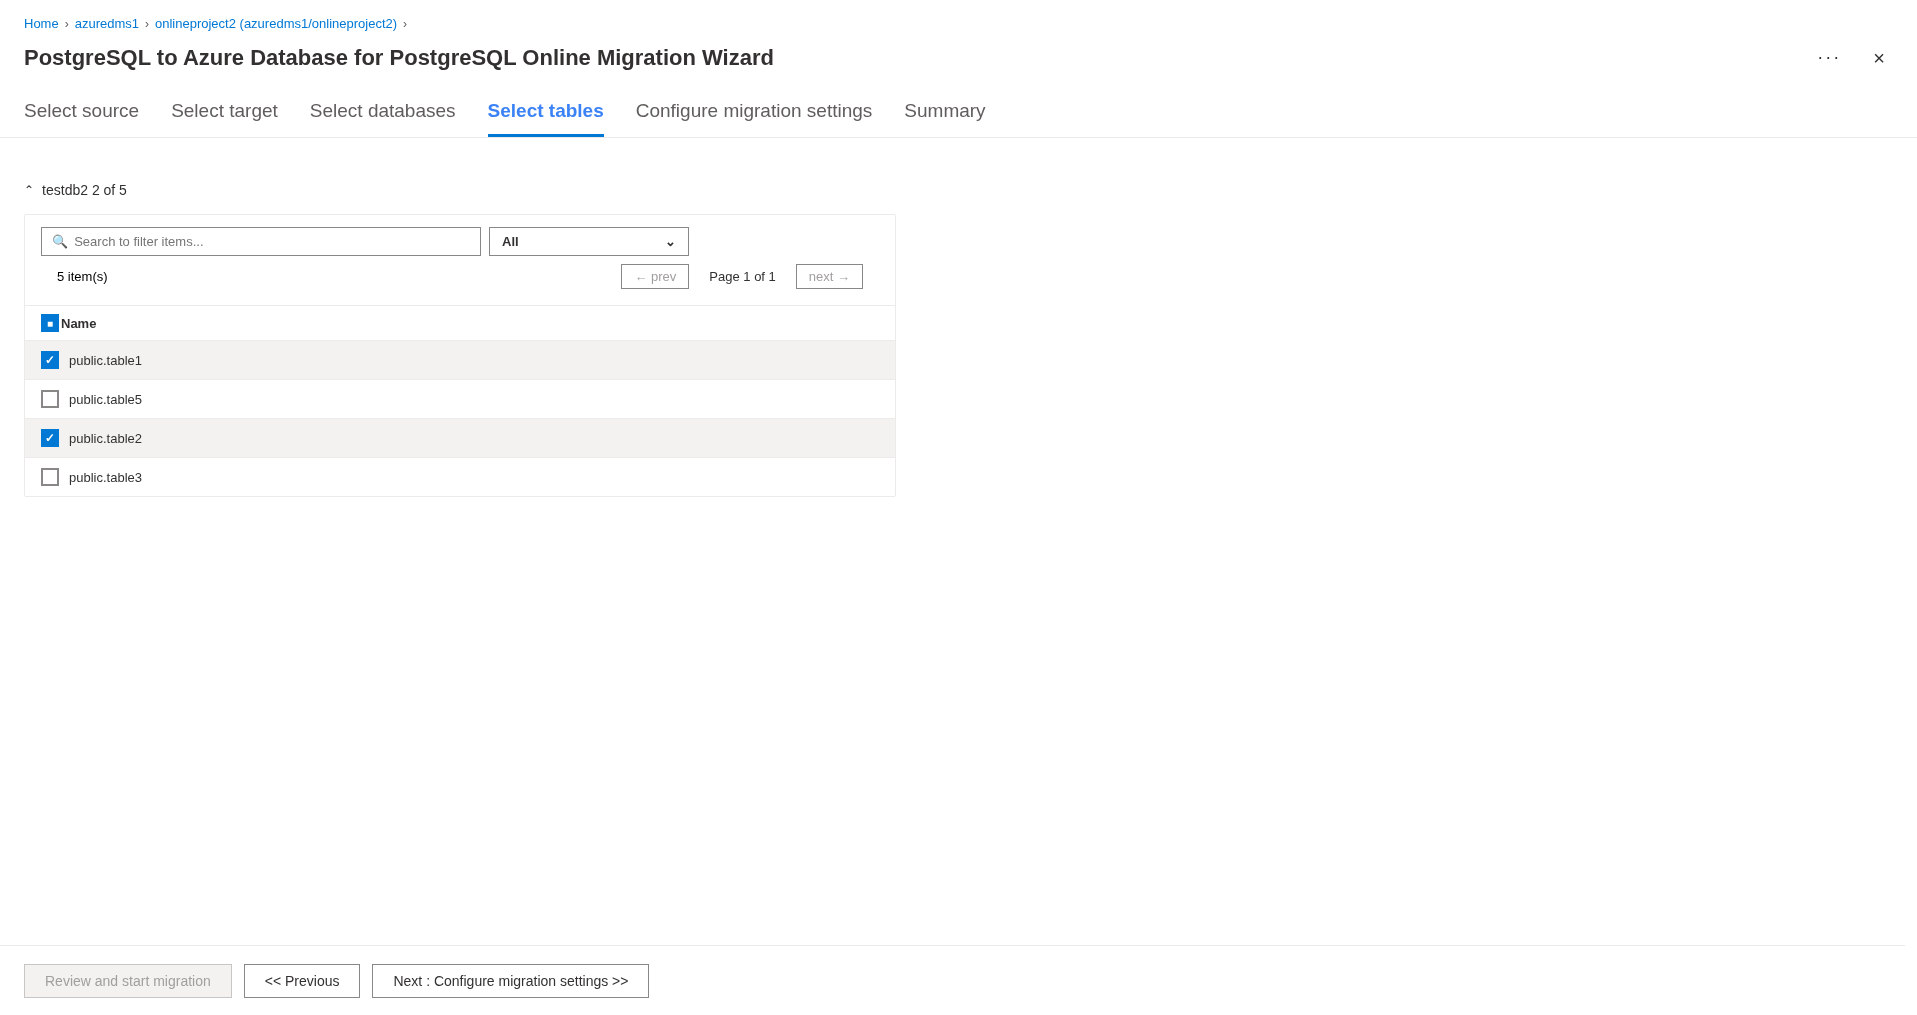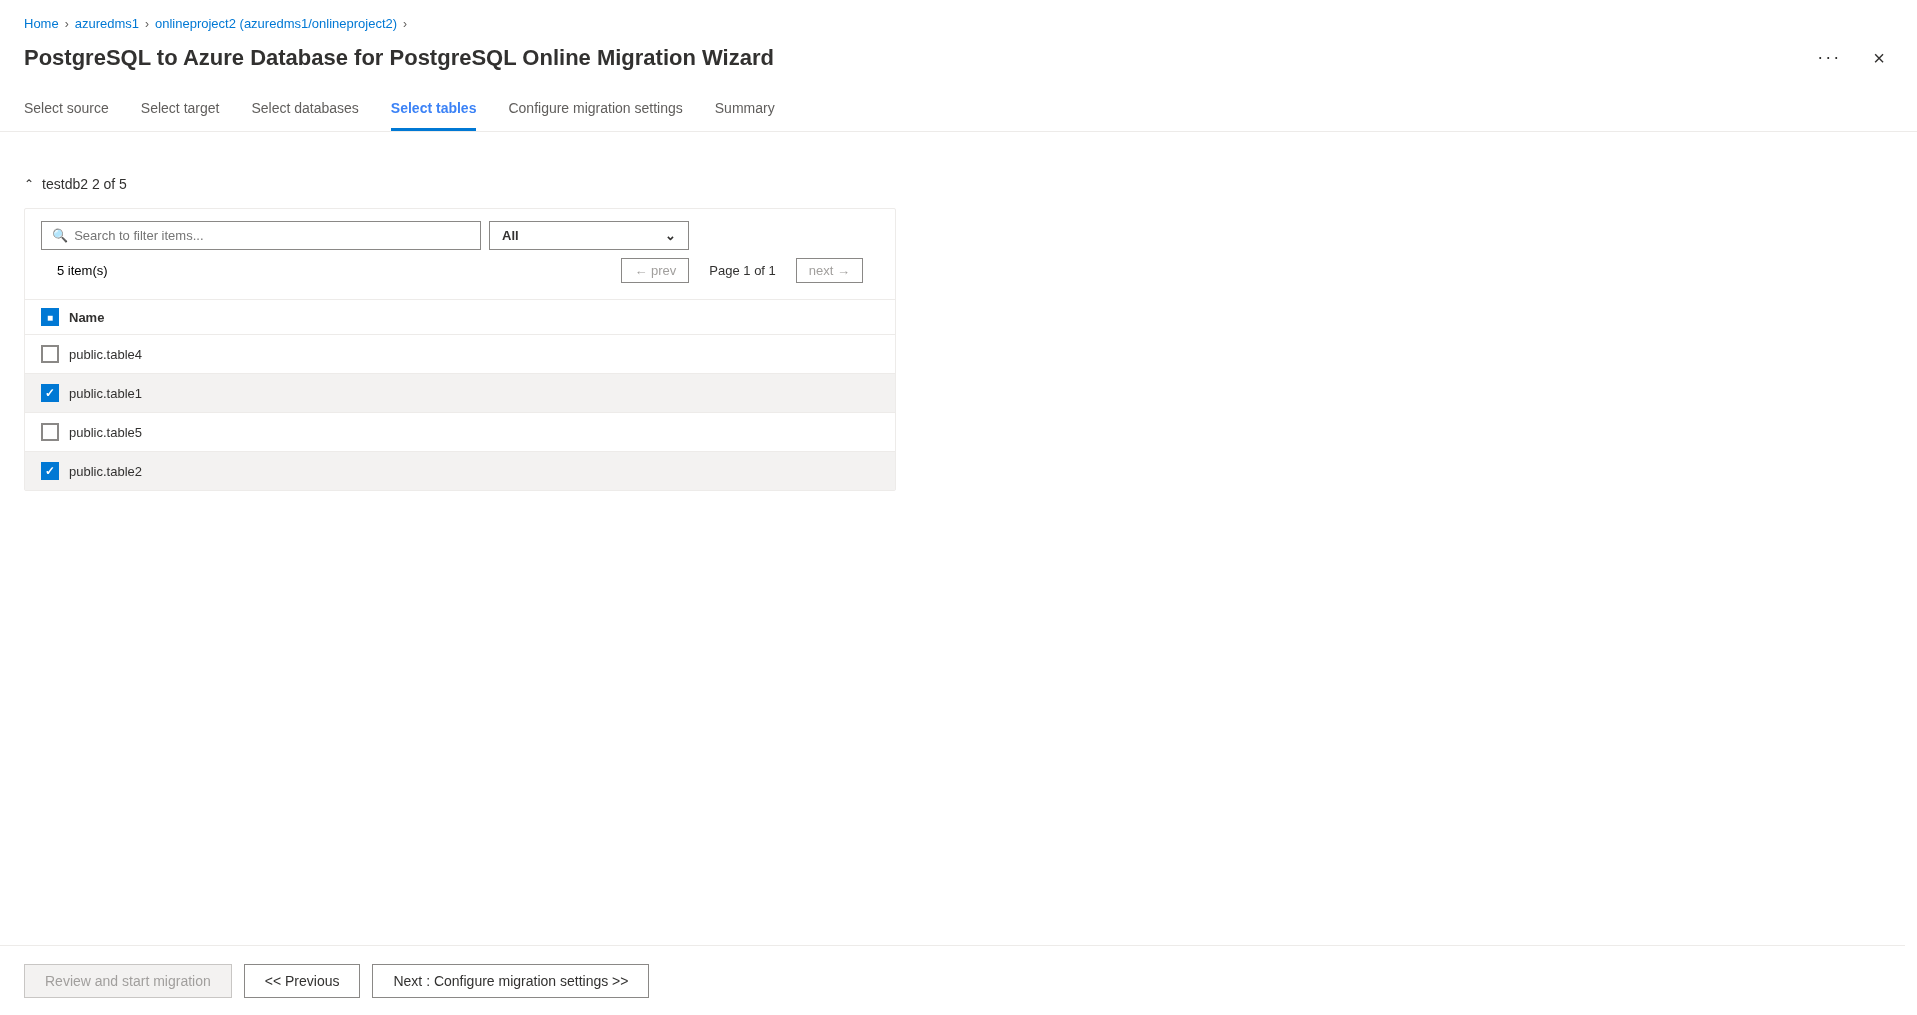--- a/index.html
+++ b/index.html
@@ -66,21 +66,21 @@
 
     .wizard-nav {
       display: flex;
       align-items: flex-end;
       padding: 0 24px;
       border-bottom: 1px solid #edebe9;
       gap: 32px;
     }
     .wizard-step {
       padding: 12px 0 12px 0;
-      font-size: 14px;
+      font-size: 19px;
       color: #605e5c;
       cursor: pointer;
       border-bottom: 3px solid transparent;
       white-space: nowrap;
     }
     .wizard-step.active {
       color: #3b82f6;
       font-weight: 600;
       border-bottom: 3px solid #0078d4;
     }
@@ -216,21 +216,21 @@
       background: #f3f2f1;
     }
     .table-row-item:last-child {
       border-bottom: none;
     }
 
     .col-name {
       font-size: 13px;
       font-weight: 600;
       color: #323130;
-      margin-left: 10px;
+      margin-left: 2px;
     }
     .col-value {
       font-size: 13px;
       color: #323130;
       margin-left: 10px;
     }
 
     .checkbox {
       width: 18px;
       height: 18px;
@@ -353,36 +353,36 @@
           <button class="pag-btn" disabled="">next →</button>
         </div>
       </div>
 
       <div class="table-list">
 
         <div class="table-row-header">
           <div class="checkbox indeterminate"></div>
           <span class="col-name">Name</span>
         </div>
-      <div class="table-row-item">
-            <div class="checkbox"></div>
-            <span class="col-value">public.table4</span>
-          </div>
           <div class="table-row-item selected">
             <div class="checkbox checked"></div>
             <span class="col-value">public.table1</span>
           </div>
           <div class="table-row-item">
             <div class="checkbox"></div>
             <span class="col-value">public.table5</span>
           </div>
           <div class="table-row-item selected">
             <div class="checkbox checked"></div>
             <span class="col-value">public.table2</span>
           </div>
+          <div class="table-row-item">
+            <div class="checkbox"></div>
+            <span class="col-value">public.table3</span>
+          </div>
         </div>
     </div>
   </div>
 </div>
 
 <div class="footer">
   <button class="footer-btn disabled">Review and start migration</button>
   <button class="footer-btn">&lt;&lt; Previous</button>
   <button class="footer-btn">Next : Configure migration settings &gt;&gt;</button>
 </div>

